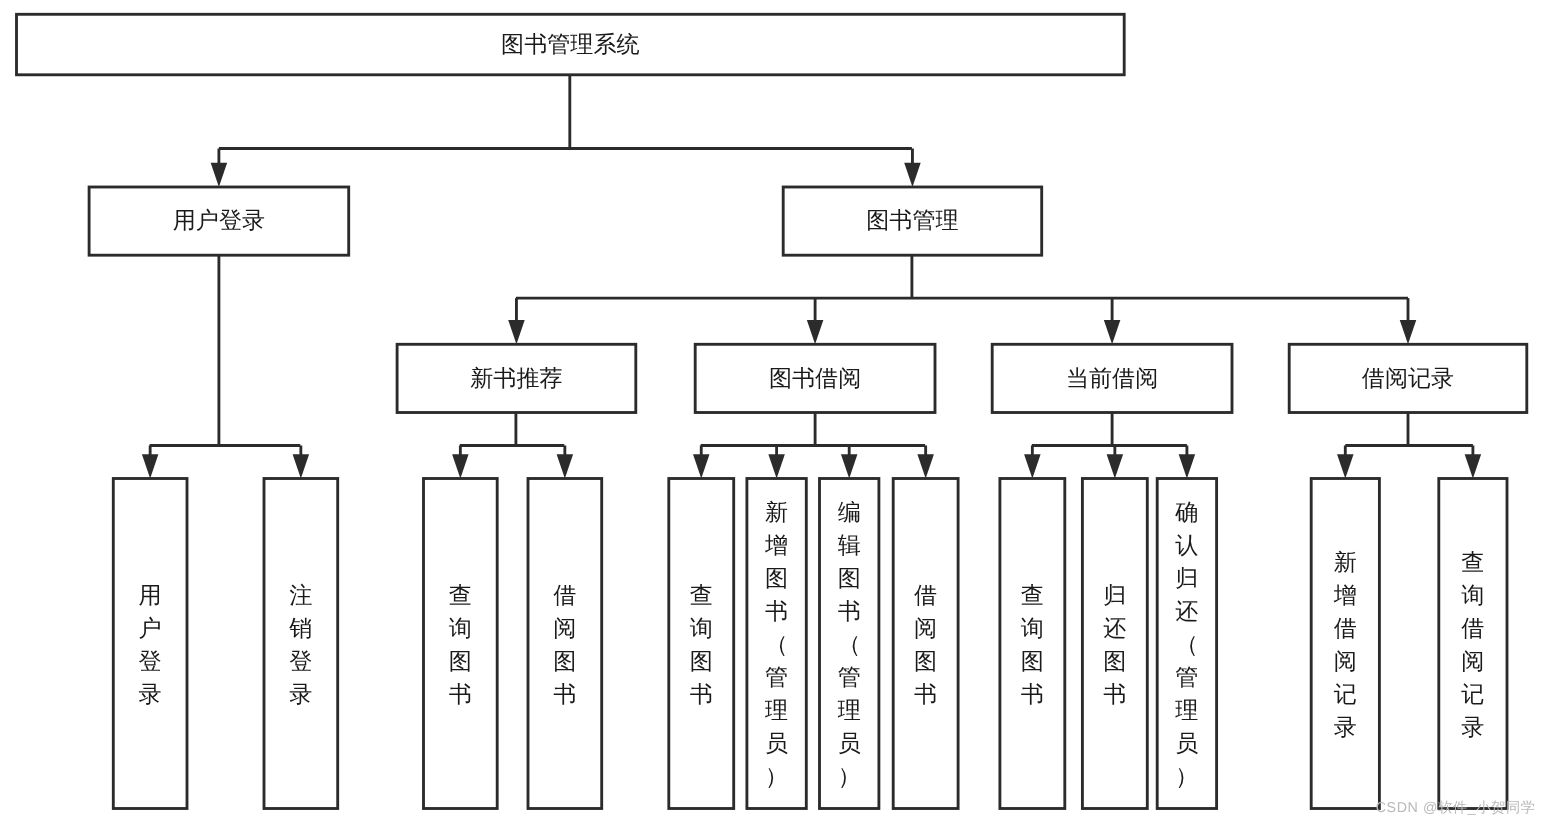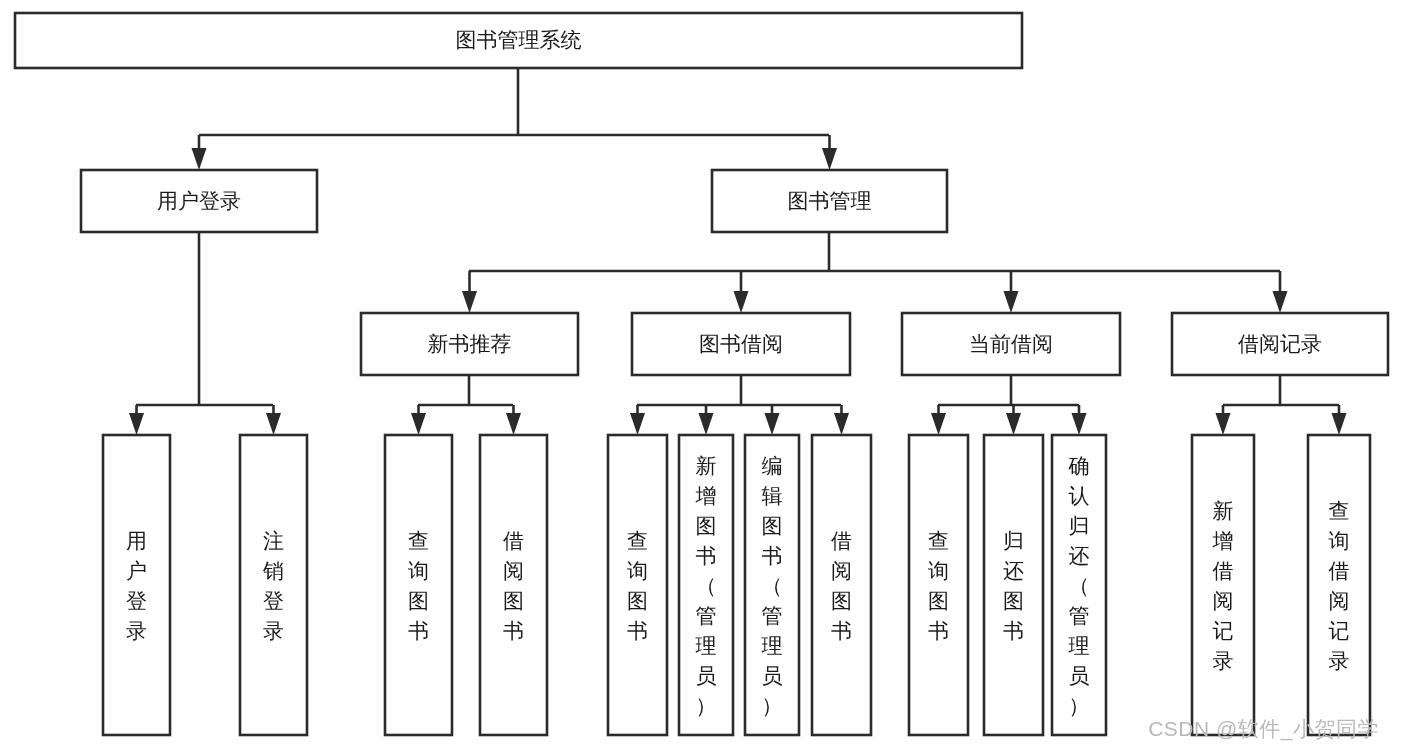--- a/index.html
+++ b/index.html
@@ -12,20 +12,21 @@
     font-family: "Liberation Sans", "DejaVu Sans", sans-serif;
     width: 1405px;
     height: 747px;
     overflow: hidden;
   }
   #diagram-root {
     position: relative;
     width: 1387px;
     height: 747px;
     background: #ffffff;
+    padding-left: 17px;
   }
   svg.diagram-canvas {
     position: absolute;
     top: 0;
     left: 0;
     width: 1405px;
     height: 747px;
     display: block;
   }
   .node-box {
@@ -54,21 +55,21 @@
     fill: #1a1a1a;
     font-family: "Liberation Sans", "DejaVu Sans", sans-serif;
     font-size: 21px;
     text-anchor: middle;
   }
   .watermark-text {
     position: absolute;
     right: 8px;
     bottom: 4px;
     font-family: "Liberation Sans", "DejaVu Sans", sans-serif;
-    font-size: 21px;
+    font-size: 13px;
     color: #b9b9b9;
     white-space: nowrap;
     letter-spacing: 0.5px;
     pointer-events: none;
   }
 </style>
 </head>
 <body>
 
 <div id="diagram-root">

